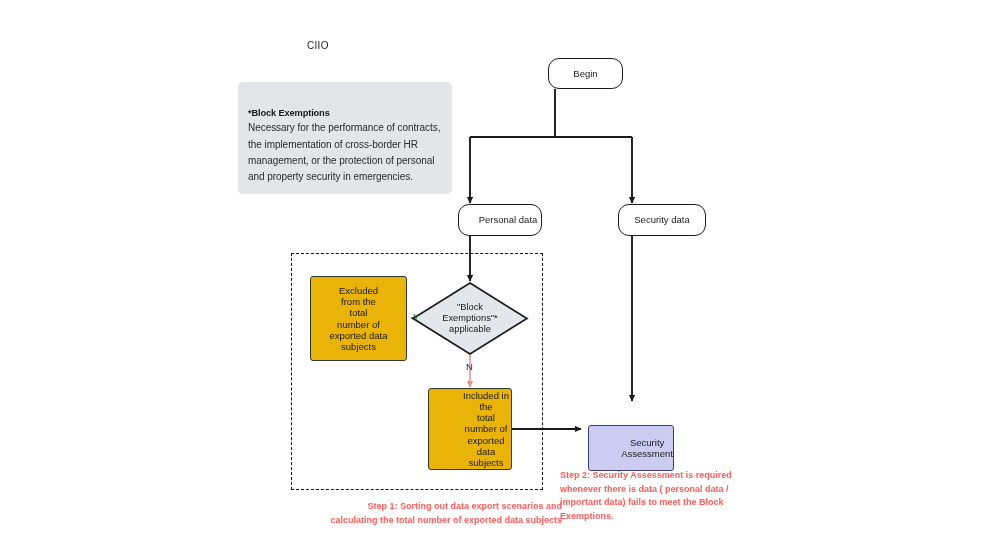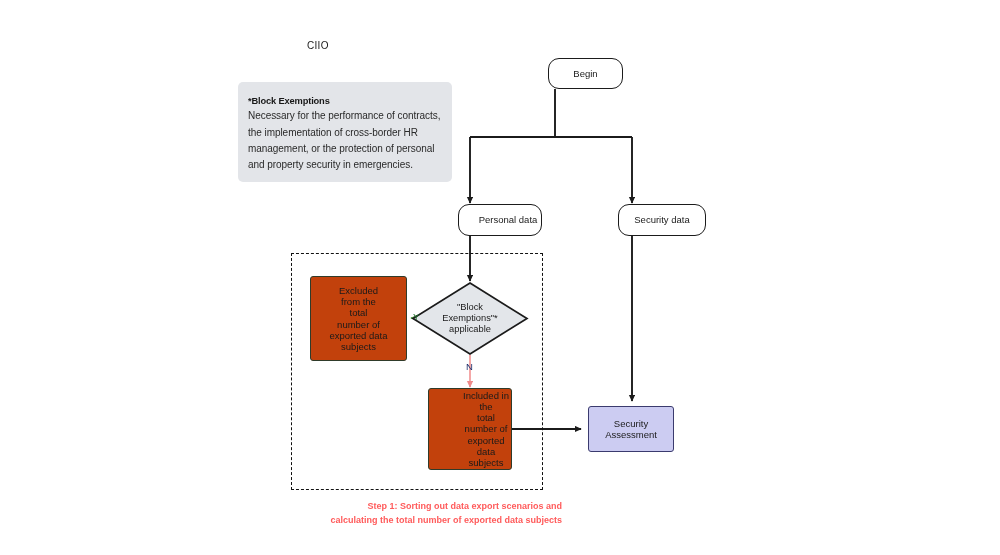--- a/index.html
+++ b/index.html
@@ -45,21 +45,21 @@
   .terminator {
     background: #ffffff;
     border: 1.6px solid #1b1b1b;
     border-radius: 11px;
     font-size: 9.5px;
     margin-left: 30px;
   }
 
   
   .proc-green {
-    background: #c2410c;
+    background: #eab308;
     border: 1.7px solid #2f3b2a;
     border-radius: 3px;
     font-size: 9.5px;
   }
   .proc-purple {
     background: #ccccf2;
     border: 1.7px solid #3b3b6e;
     border-radius: 3px;
     font-size: 9.5px;
   }
@@ -89,21 +89,21 @@
     color: #1a1a1a;
     white-space: pre-line;
   }
 
   
   .note {
     position: absolute;
     box-sizing: border-box;
     background: #e3e5e9;
     border-radius: 5px;
-    padding: 12px 10px 9px 10px;
+    padding: 24px 10px 9px 10px;
     z-index: 2;
   }
   .note-title {
     font-size: 9.3px;
     font-weight: bold;
     color: #181818;
     line-height: 1.55;
     letter-spacing: -0.15px;
   }
   .note-body {
@@ -234,25 +234,29 @@
   </div>
 
   <div class="node proc-green" style="left:428px; top:388px; width:84px; height:82px;padding-left:32px;">
     <span>Included in the
 total
 number of
 exported
 data subjects</span>
   </div>
 
-  <div class="node proc-purple" style="left:588px; top:406px; width:86px; height:46px;">
+  <div class="node proc-purple" style="left:588px; top:425px; width:86px; height:46px;justify-content:flex-end;">
     <span>Security
 Assessment</span>
   </div>
 
   <div class="branch-label branch-y" style="left:413px; top:311px;">Y</div>
   <div class="branch-label branch-n" style="left:466px; top:361px;">N</div>
 
   <div class="caption center" style="left:272px; top:500px; width:290px;">Step 1: Sorting out data export scenarios and
 calculating the total number of exported data subjects</div>
 
+  <div class="caption left" style="left:560px; top:469px; width:210px;">Step 2: Security Assessment is required
+whenever there is data ( personal data /
+important data) fails to meet the Block
+Exemptions.</div>
 
 </div>
 
 </body></html>

